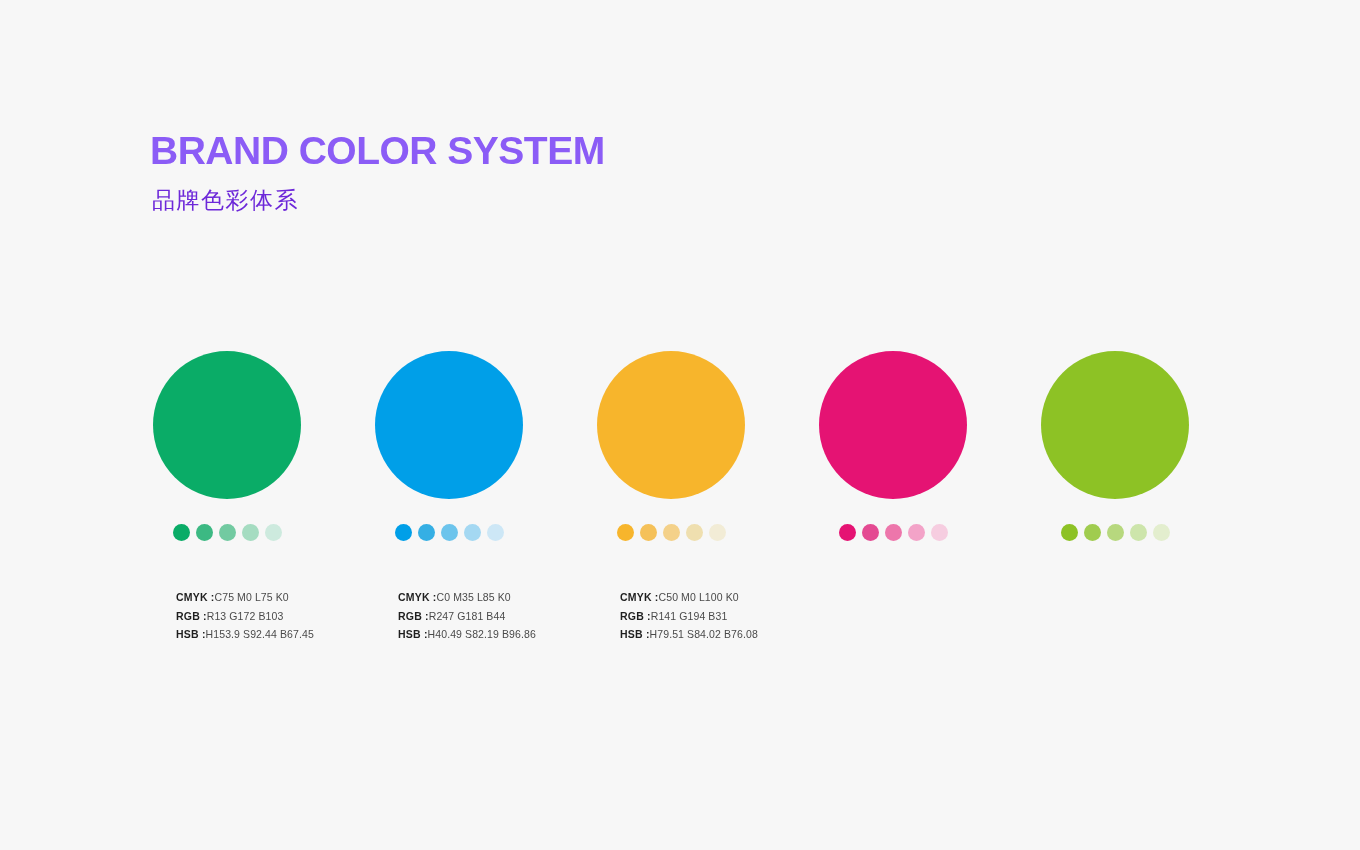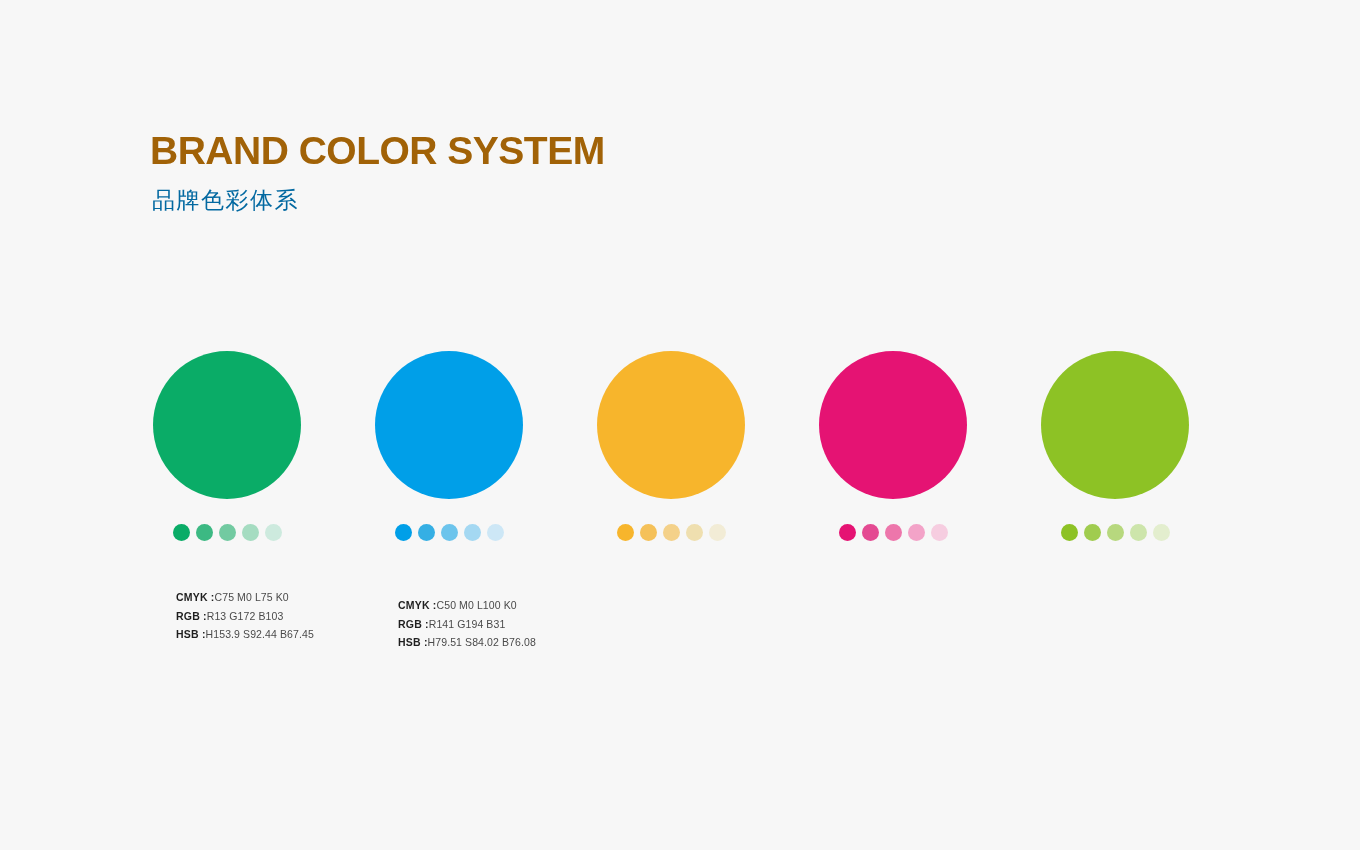--- a/index.html
+++ b/index.html
@@ -24,30 +24,30 @@
   .header {
     position: absolute;
     left: 150px;
     top: 131px;
   }
   .title {
     font-family: "Liberation Sans", sans-serif;
     font-size: 39px;
     font-weight: bold;
     letter-spacing: -0.5px;
-    color: #a16207;
+    color: #8b5cf6;
     line-height: 1.05;
     margin: 0;
     white-space: nowrap;
   }
   .subtitle {
     font-family: "Liberation Sans", sans-serif;
     font-size: 23px;
     font-weight: normal;
-    color: #0369a1;
+    color: #6d28d9;
     letter-spacing: 1.5px;
     margin: 13px 0 0 2px;
     white-space: nowrap;
   }
 
   
   .palette {
     position: absolute;
     left: 153px;
     top: 351px;
@@ -95,21 +95,20 @@
     display: flex;
     flex-direction: row;
   }
   .spec-col {
     width: 222px;
     flex: 0 0 222px;
   }
   .spec-col:last-child {
     flex: 0 0 180px;
     width: 180px;
-    margin-top: 8px;
   }
   .spec-line {
     font-family: "Liberation Sans", sans-serif;
     font-size: 10.5px;
     color: #3d3d3d;
     line-height: 18.6px;
     white-space: nowrap;
     letter-spacing: 0.1px;
   }
   .spec-key {
@@ -185,19 +184,24 @@
       </div>
     </div>
 
   <div class="specs">
       <div class="spec-col">
         <div class="spec-line"><span class="spec-key">CMYK :</span><span class="spec-val">C75 M0 L75 K0</span></div>
         <div class="spec-line"><span class="spec-key">RGB :</span><span class="spec-val">R13 G172 B103</span></div>
         <div class="spec-line"><span class="spec-key">HSB :</span><span class="spec-val">H153.9 S92.44 B67.45</span></div>
       </div>
       <div class="spec-col">
+        <div class="spec-line"><span class="spec-key">CMYK :</span><span class="spec-val">C0 M35 L85 K0</span></div>
+        <div class="spec-line"><span class="spec-key">RGB :</span><span class="spec-val">R247 G181 B44</span></div>
+        <div class="spec-line"><span class="spec-key">HSB :</span><span class="spec-val">H40.49 S82.19 B96.86</span></div>
+      </div>
+      <div class="spec-col">
         <div class="spec-line"><span class="spec-key">CMYK :</span><span class="spec-val">C50 M0 L100 K0</span></div>
         <div class="spec-line"><span class="spec-key">RGB :</span><span class="spec-val">R141 G194 B31</span></div>
         <div class="spec-line"><span class="spec-key">HSB :</span><span class="spec-val">H79.51 S84.02 B76.08</span></div>
       </div>
     </div>
 
 </div>
 
 </body></html>

